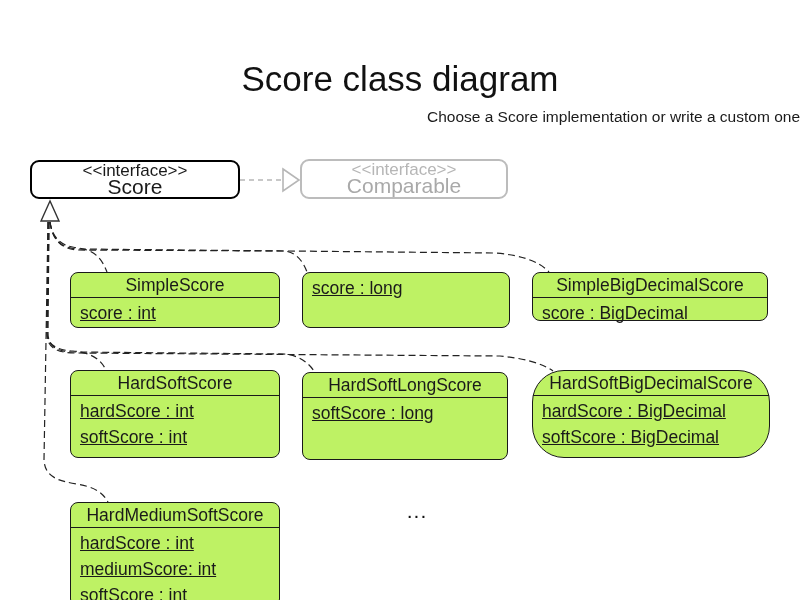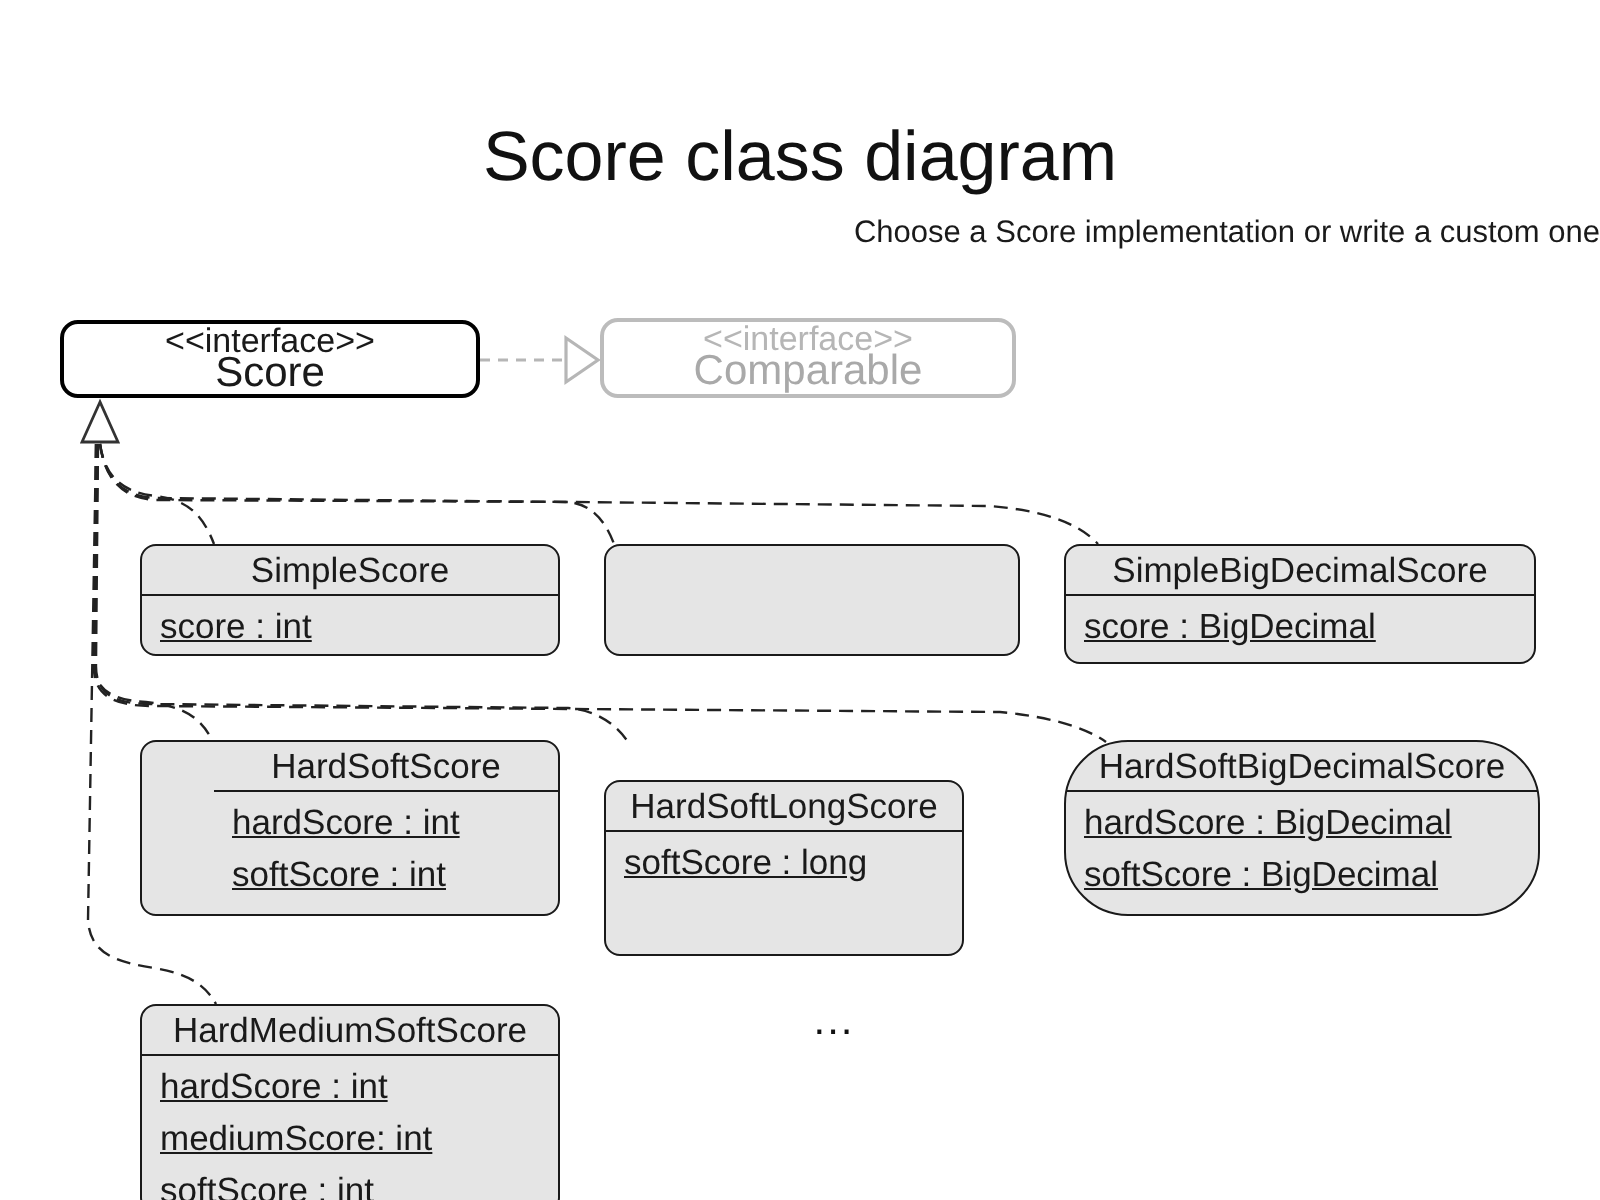--- a/index.html
+++ b/index.html
@@ -21,34 +21,34 @@
     box-sizing:border-box;
   }
   .iface .stereo{font-size:17px;line-height:12px;margin-top:3px;}
   .iface .iname{font-size:21px;line-height:20px;}
   .iface-score{left:30px;top:120px;width:210px;height:39px;border:2px solid #000;}
   .iface-comparable{
     left:300px;top:119px;width:208px;height:40px;border:2px solid #bcbcbc;color:#a9a9a9;
   }
   .iface-comparable .stereo{color:#b6b6b6;}
   .uml-class{
-    position:absolute;border:1.4px solid #1a1a1a;border-radius:8px;background:#e5e5e5;
+    position:absolute;border:1.4px solid #1a1a1a;border-radius:8px;background:#bef264;
     box-sizing:border-box;
   }
   .uml-class .hdr{
     text-align:center;font-size:17.5px;line-height:23px;padding-top:1px;
     border-bottom:1.4px solid #1a1a1a;white-space:nowrap;overflow:hidden;
   }
   .uml-class .attrs{padding:2px 9px 0 9px;text-decoration:underline;}
   .uml-class .attr{font-size:17.5px;line-height:26px;white-space:nowrap;}
   .c-simple       {left:70px; top:232px;width:210px;height:56px;}
   .c-simplelong   {left:302px;top:232px;width:208px;height:56px;}
-  .c-simplebig    {left:532px;top:232px;width:236px;height:60px;}
-  .c-hardsoft     {left:70px; top:330px;width:210px;height:88px;padding-left:36px;}
-  .c-hardsoftlong {left:302px;top:350px;width:180px;height:88px;}
+  .c-simplebig    {left:532px;top:232px;width:236px;height:49px;}
+  .c-hardsoft     {left:70px; top:330px;width:210px;height:88px;}
+  .c-hardsoftlong {left:302px;top:332px;width:206px;height:88px;}
   .c-hardsoftbig  {left:532px;top:330px;width:238px;height:88px;border-radius:32px;}
   .c-hardmedsoft  {left:70px; top:462px;width:210px;height:105px;}
   .ellipsis{
     position:absolute;left:395px;top:459px;width:44px;text-align:center;
     font-size:21px;line-height:24px;color:#111;letter-spacing:1px;
   }
 </style>
 </head>
 <body>
 
@@ -87,20 +87,23 @@
     <div class="iname">Comparable</div>
   </div>
 
   <div class="uml-class c-simple">
     <div class="hdr">SimpleScore</div>
     <div class="attrs">
       <div class="attr">score : int</div>
     </div>
   </div>
   <div class="uml-class c-simplelong">
+    <div class="attrs">
+      <div class="attr">score : long</div>
+    </div>
   </div>
   <div class="uml-class c-simplebig">
     <div class="hdr">SimpleBigDecimalScore</div>
     <div class="attrs">
       <div class="attr">score : BigDecimal</div>
     </div>
   </div>
 
   <div class="uml-class c-hardsoft">
     <div class="hdr">HardSoftScore</div>

